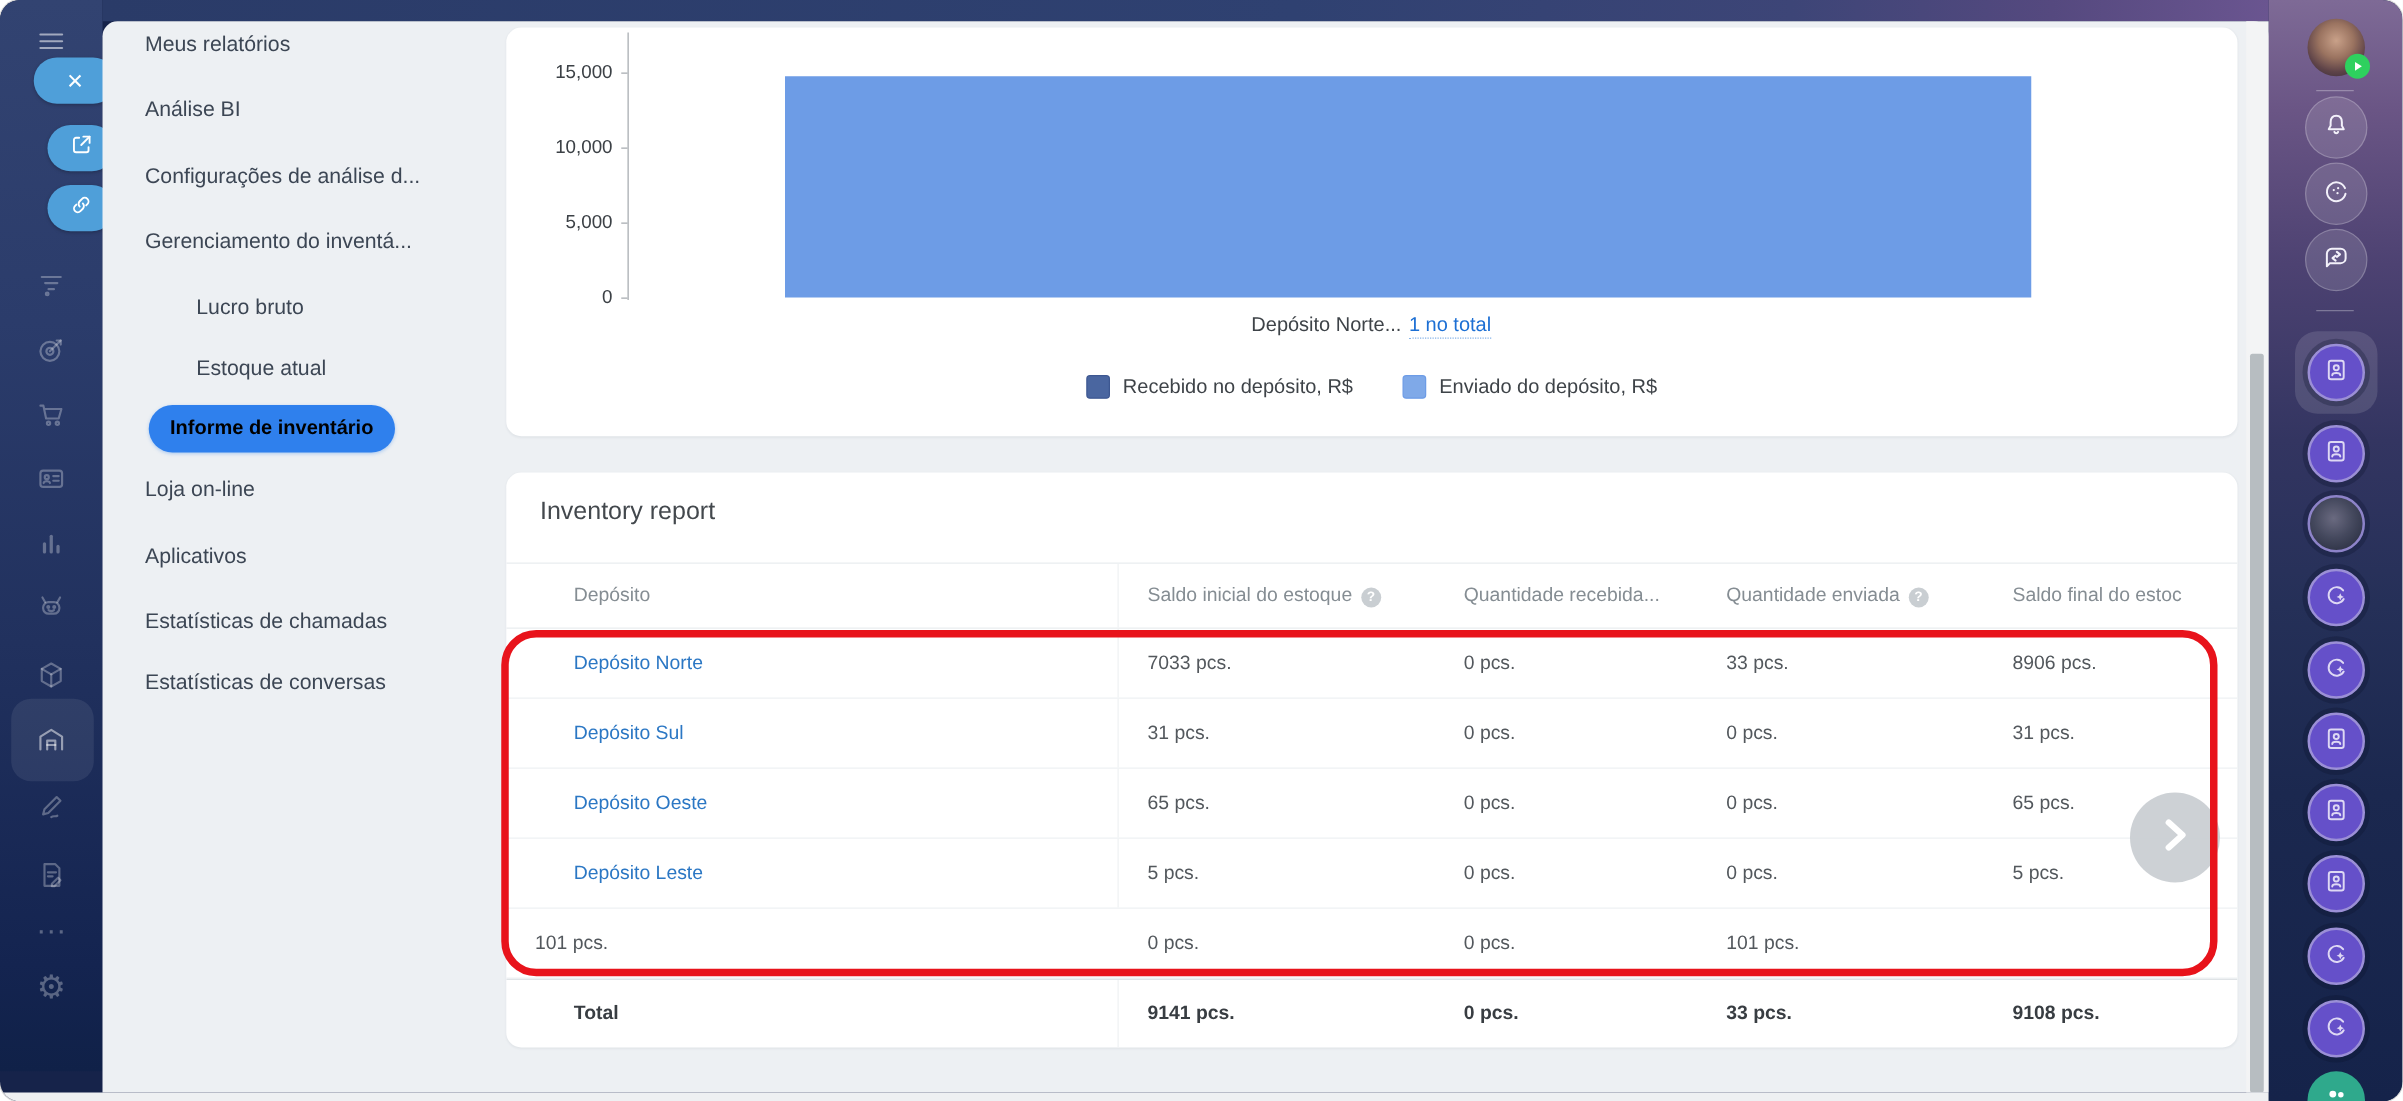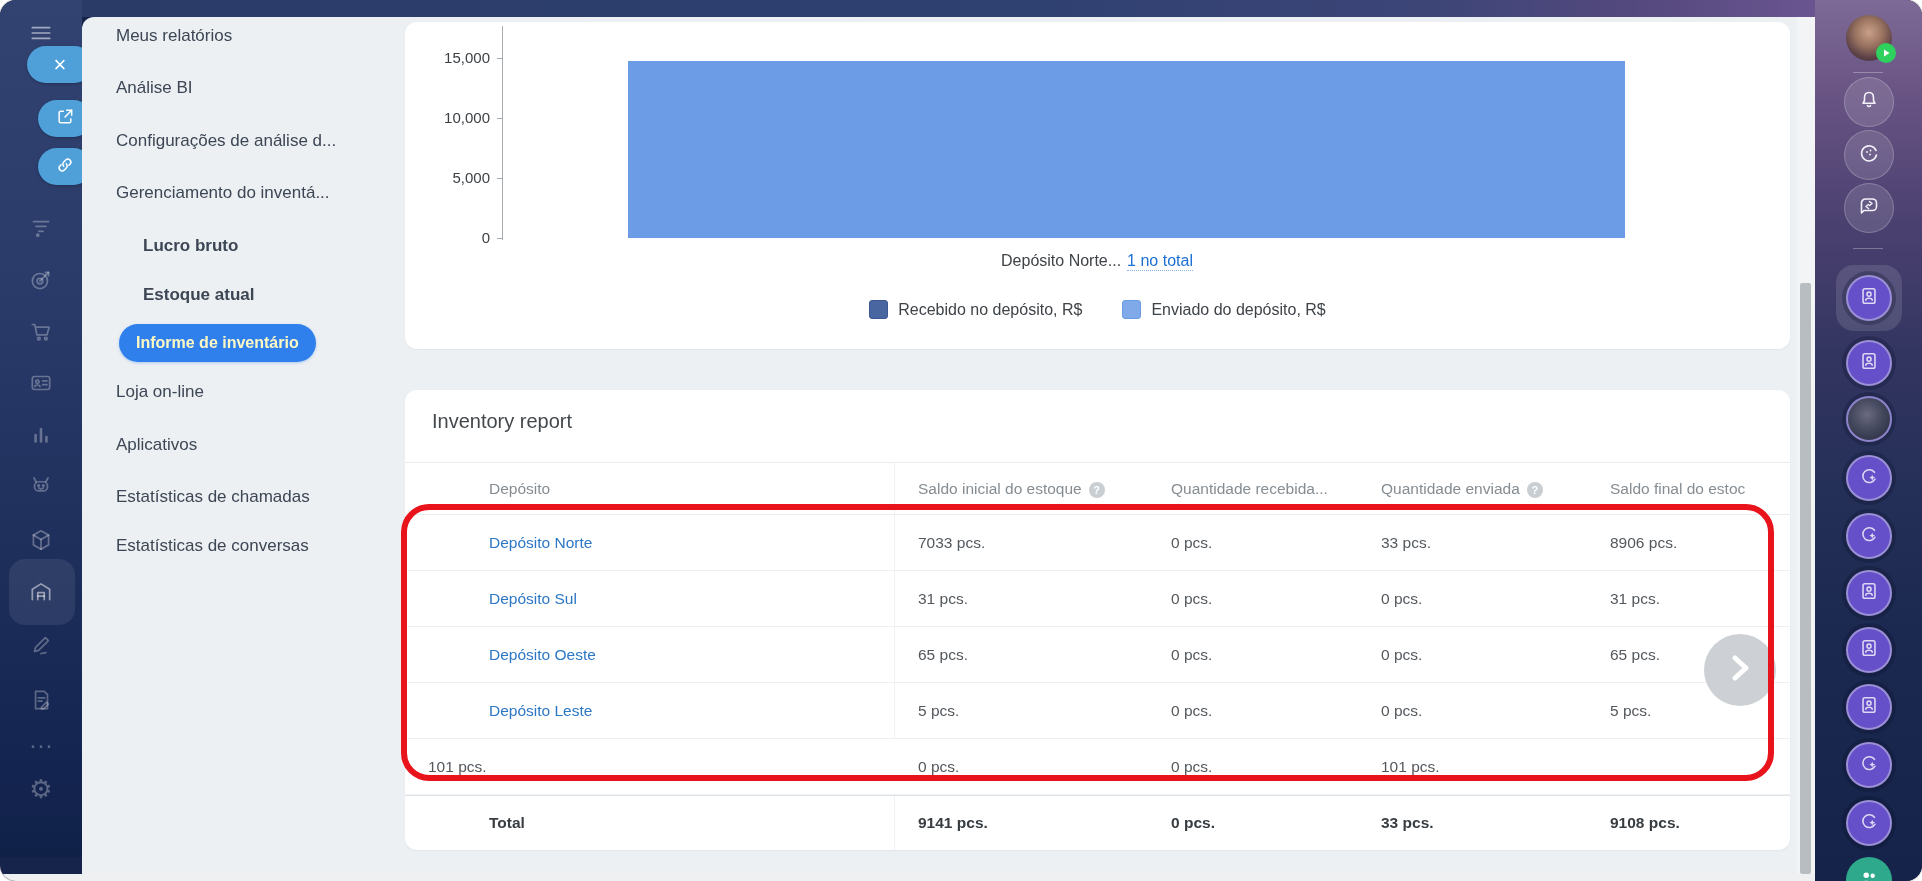--- a/index.html
+++ b/index.html
@@ -20,27 +20,27 @@
   #top-strip{position:absolute;left:82px;top:0;width:1733px;height:17px;
     background:linear-gradient(90deg,#2a3b68 0%,#2f4171 55%,#3d4577 78%,#55497f 90%,#6a5590 100%);}
 
   
   #content{position:absolute;left:82px;top:17px;width:1733px;height:857px;background:#edf0f3;border-radius:12px 12px 0 0;}
   #bottom-strip{position:absolute;left:0;top:874px;width:1815px;height:7px;background:#eef0f2;}
 
   
   .menu-item{position:absolute;height:34px;line-height:34px;font-size:17px;color:#3c4654;cursor:pointer;white-space:nowrap;}
   .menu-item.lvl0{left:34px;}
-  .menu-item.lvl1{left:61px;font-weight:bold;}
-  .menu-pill{position:absolute;left:37px;top:307px;height:38px;line-height:38px;padding:0 17px;border-radius:19px;background:#2f80ed;color:#fef9c3;font-size:16px;font-weight:700;cursor:pointer;box-shadow:0 1px 3px rgba(47,128,237,0.35);}
+  .menu-item.lvl1{left:75px;}
+  .menu-pill{position:absolute;left:37px;top:307px;height:38px;line-height:38px;padding:0 17px;border-radius:19px;background:#2f80ed;color:#000000;font-size:16px;font-weight:700;cursor:pointer;box-shadow:0 1px 3px rgba(47,128,237,0.35);}
 
   
   .card{position:absolute;left:323px;width:1385px;background:#ffffff;border-radius:12px;box-shadow:0 1px 2px rgba(40,50,60,0.06);}
   #chart-card{top:5px;height:327px;}
-  #inv-card{top:361px;height:460px;overflow:hidden;margin-top:12px;}
+  #inv-card{top:361px;height:460px;overflow:hidden;}
 
   
   .ytick{position:absolute;width:72px;right:1300px;text-align:right;font-size:15px;color:#3c4146;height:20px;line-height:20px;}
   .ytick{left:13px;width:72px;right:auto;}
   #y-axis{position:absolute;left:97px;top:4px;width:1px;height:214px;background:#a6abb0;}
   .ytickmark{position:absolute;left:92px;width:5px;height:1px;background:#a6abb0;}
   #chart-bar{position:absolute;left:223px;top:39px;width:997px;height:177px;background:#6d9ce6;}
   #x-label-row{position:absolute;left:97px;top:230px;width:1190px;text-align:center;font-size:16px;color:#3e4348;}
   .xlink{color:#1c6fd4;border-bottom:1px dotted #85b2e8;padding-bottom:1px;margin-left:6px;cursor:pointer;}
   #legend-row{position:absolute;left:0;top:278px;width:1385px;display:flex;justify-content:center;gap:40px;align-items:flex-end;}
@@ -49,21 +49,21 @@
   .legsq.dark{background:#4a66a0;border:1px solid #3d5791;}
   .legsq.light{background:#7fa9e8;border:1px solid #6d9ce6;}
 
   
   #inv-title{position:absolute;left:27px;top:20px;font-size:20px;color:#43484d;}
   .trow{display:grid;grid-template-columns:490px 253px 210px 229px 1fr;align-items:center;}
   #thead{position:absolute;left:0;top:72px;width:1385px;height:53px;border-top:1px solid #e9edf0;border-bottom:1px solid #e9edf0;font-size:15.5px;color:#858d93;}
   #tbody{position:absolute;left:0;top:125px;width:1385px;}
   #tbody .trow{height:56px;border-bottom:1px solid #eef1f3;font-size:15.5px;color:#53585d;}
   #trow-total{position:absolute;left:0;top:405px;width:1385px;height:55px;border-top:1px solid #dfe3e6;font-size:15.5px;color:#383d42;font-weight:700;}
-  .c1{padding-left:84px;height:100%;display:flex;align-items:center;border-right:1px solid #eff2f4;}
+  .c1{padding-left:54px;height:100%;display:flex;align-items:center;border-right:1px solid #eff2f4;}
   .cn{padding-left:23px;}
   .wlink{color:#2b77c4;cursor:pointer;}
   .help{display:inline-flex;width:16px;height:16px;border-radius:50%;background:#c9ced2;color:#fff;font-size:11px;font-weight:700;align-items:center;justify-content:center;margin-left:7px;}
 
   
   #scroll-track{position:absolute;left:1797px;top:17px;width:18px;height:857px;background:#f3f4f5;}
   #scroll-thumb{position:absolute;left:1800px;top:283px;width:11px;height:591px;background:#b7bdc1;border-radius:2px;}
 
   
   #chevron-btn{position:absolute;left:1704px;top:634px;width:72px;height:72px;border-radius:50%;background:rgba(201,205,209,0.92);z-index:40;display:flex;align-items:center;justify-content:center;cursor:pointer;}

